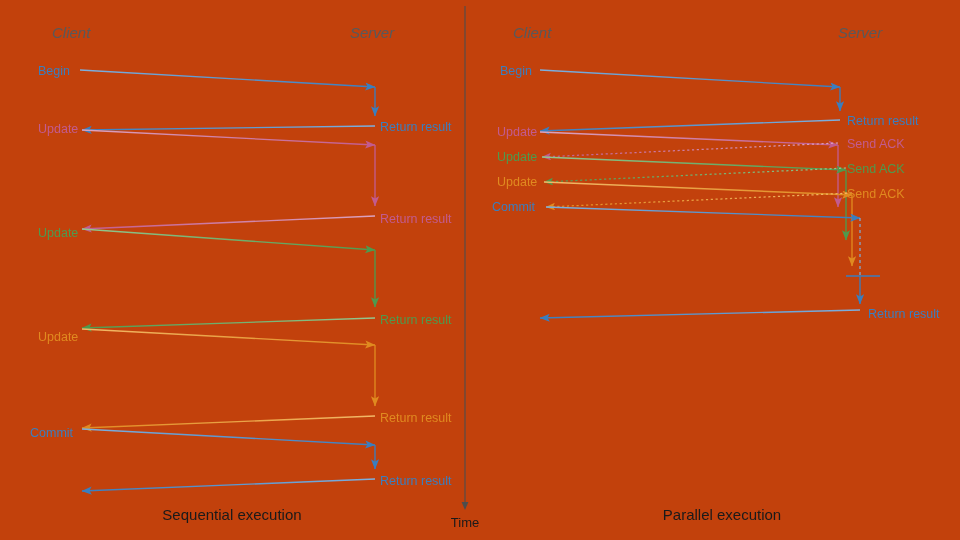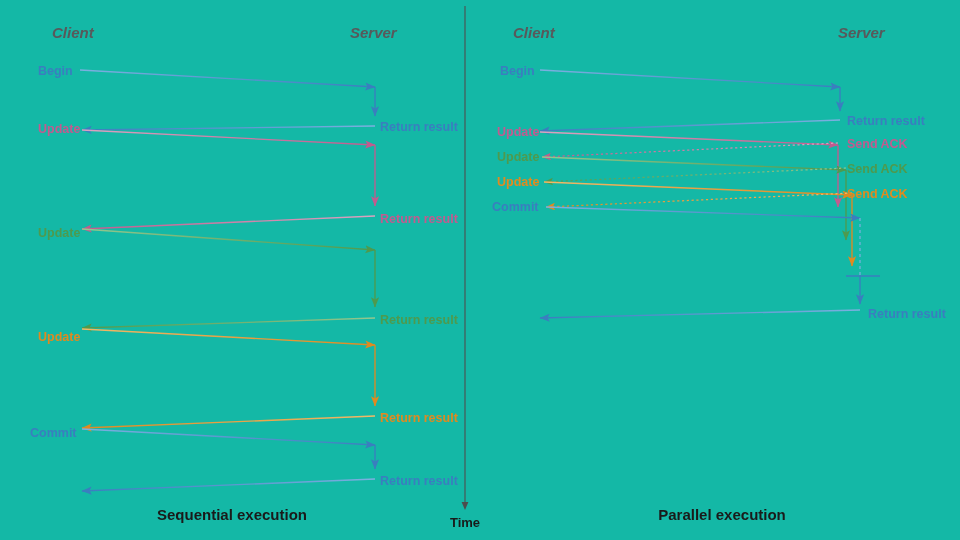--- a/index.html
+++ b/index.html
@@ -5,24 +5,23 @@
 <style>
   html, body {
     margin: 0;
     padding: 0;
     background: #ffffff;
   }
   #canvas {
     position: relative;
     width: 960px;
     height: 540px;
-    background: #14b8a6;
+    background: #c2410c;
     overflow: hidden;
     font-family: "Liberation Sans", sans-serif;
-    font-weight: bold;
   }
   svg.layer {
     position: absolute;
     left: 0;
     top: 0;
     width: 960px;
     height: 540px;
   }
   text {
     font-family: "Liberation Sans", sans-serif;

